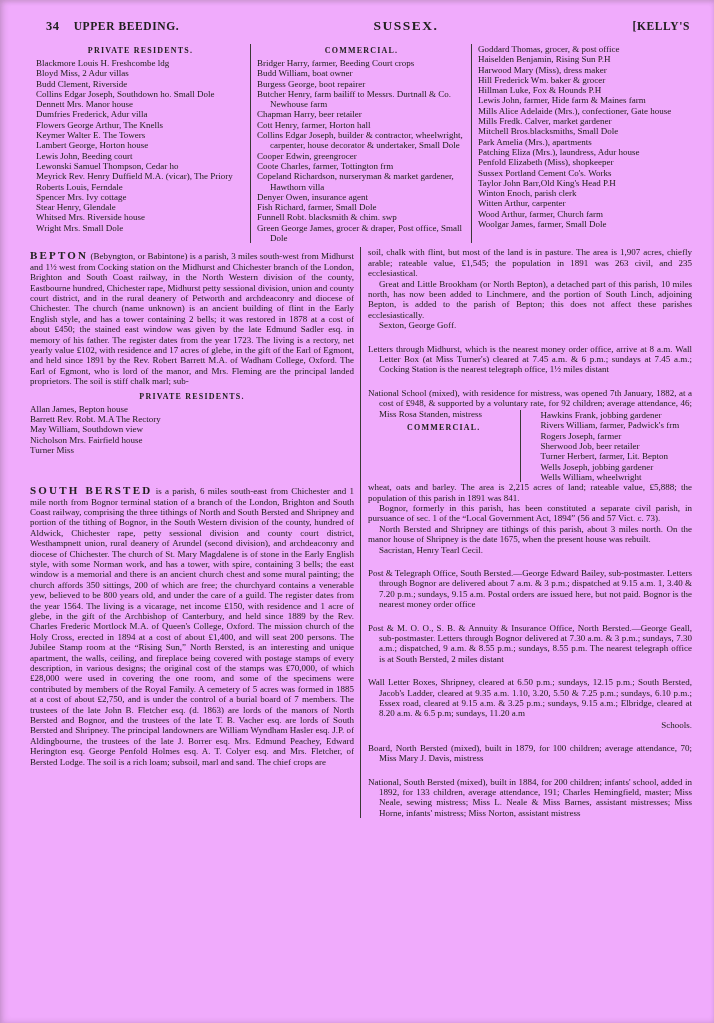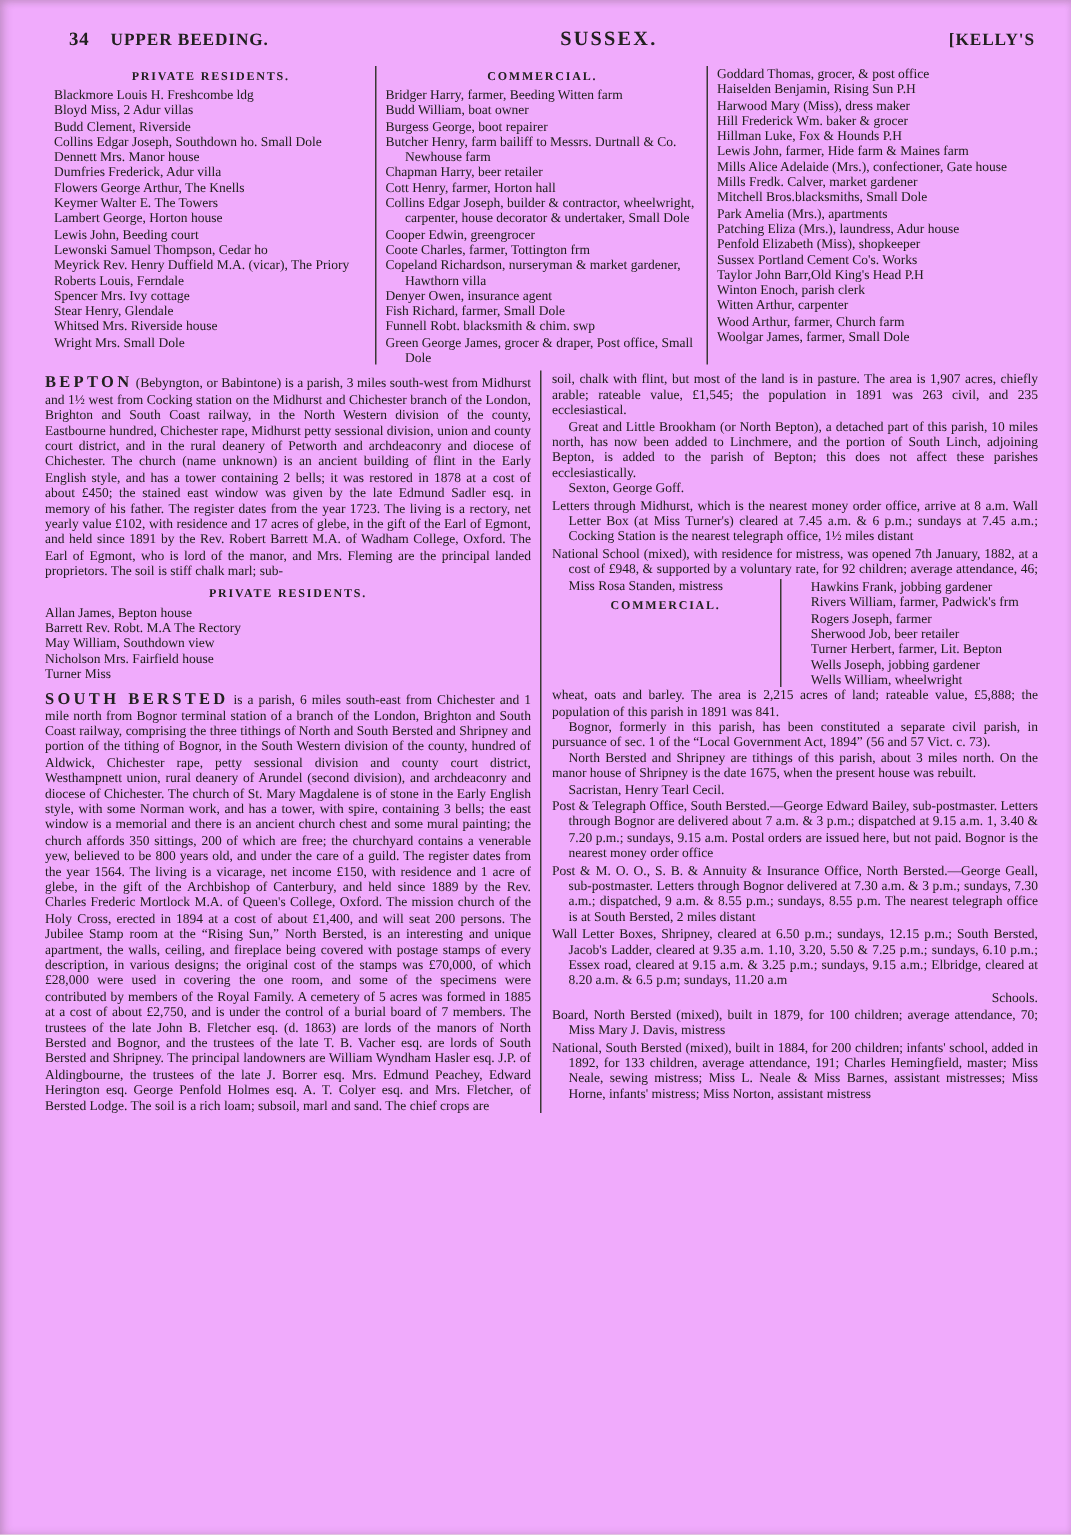--- a/index.html
+++ b/index.html
@@ -40,21 +40,21 @@
   .two{display:flex;}
   .two .half{flex:1;box-sizing:border-box;}
   .two .half.l{padding-right:6px;}
   .two .half.r{border-left:1px solid #3a3835;padding-left:7px;}
   p{
     margin:0;font-size:9px;line-height:10.4px;text-align:justify;
   }
   p.lead{margin-top:3px;}
   .parish{font-weight:bold;font-size:11px;letter-spacing:2.2px;}
   p.ind{text-indent:11px;}
-  p.hang{padding-left:11px;text-indent:-11px;text-align:justify;margin-top:1px;}
+  p.hang{padding-left:11px;text-indent:-11px;text-align:justify;margin-top:13px;}
   .subcols{display:flex;margin-top:2px;}
   .subcols .sc{flex:1;box-sizing:border-box;}
   .subcols .sc + .sc{border-left:1px solid #3a3835;padding-left:20px;margin-top:-11px;}
   .schoolhead{text-align:right;font-size:9px;margin:1px 0 1px 0;}
   .gap{height:3px;}
 </style>
 </head>
 <body>
 
 <div class="page">
@@ -85,21 +85,21 @@
           <div class="entry">Roberts Louis, Ferndale</div>
           <div class="entry">Spencer Mrs. Ivy cottage</div>
           <div class="entry">Stear Henry, Glendale</div>
           <div class="entry">Whitsed Mrs. Riverside house</div>
           <div class="entry">Wright Mrs. Small Dole</div>
         </div>
     </div>
     <div class="col">
       <div class="colhead">COMMERCIAL.</div>
       <div>
-          <div class="entry">Bridger Harry, farmer, Beeding Witten farm</div>
+          <div class="entry">Bridger Harry, farmer, Beeding Court crops</div>
           <div class="entry">Budd William, boat owner</div>
           <div class="entry">Burgess George, boot repairer</div>
           <div class="entry">Butcher Henry, farm bailiff to Messrs. Durtnall &amp; Co. Newhouse farm</div>
           <div class="entry">Chapman Harry, beer retailer</div>
           <div class="entry">Cott Henry, farmer, Horton hall</div>
           <div class="entry">Collins Edgar Joseph, builder &amp; contractor, wheelwright, carpenter, house decorator &amp; undertaker, Small Dole</div>
           <div class="entry">Cooper Edwin, greengrocer</div>
           <div class="entry">Coote Charles, farmer, Tottington frm</div>
           <div class="entry">Copeland Richardson, nurseryman &amp; market gardener, Hawthorn villa</div>
           <div class="entry">Denyer Owen, insurance agent</div>

